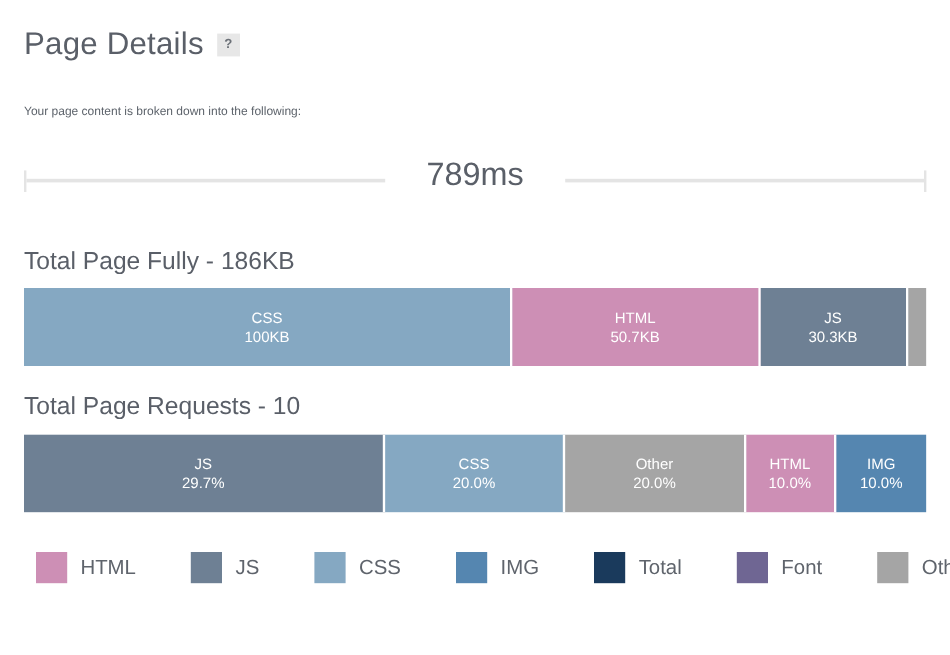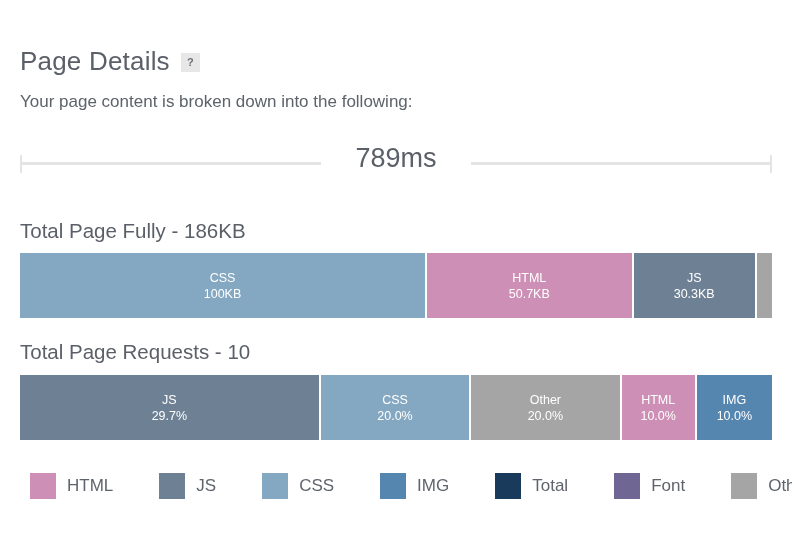--- a/index.html
+++ b/index.html
@@ -19,21 +19,21 @@
     width: 792px;
     height: 546px;
     box-sizing: border-box;
     padding: 0 20px;
   }
 
   
   .header-row {
     display: flex;
     align-items: center;
-    padding-top: 31px;
+    padding-top: 6px;
   }
   .page-title {
     font-size: 26px;
     font-weight: normal;
     color: #5a5f68;
     letter-spacing: 0.2px;
     line-height: 1;
   }
   .help-badge {
     margin-left: 11px;
@@ -43,21 +43,22 @@
     color: #6c7178;
     font-size: 11px;
     line-height: 19px;
     text-align: center;
     font-weight: bold;
     cursor: pointer;
     position: relative;
     top: 1px;
   }
   .subtitle {
-    font-size: 17px;
+    margin-top: 21px;
+    font-size: 10px;
     color: #5d636b;
   }
 
   
   .loadtime-wrap {
     margin-top: 29px;
     position: relative;
     height: 56px;
   }
   .loadtime-rule {

